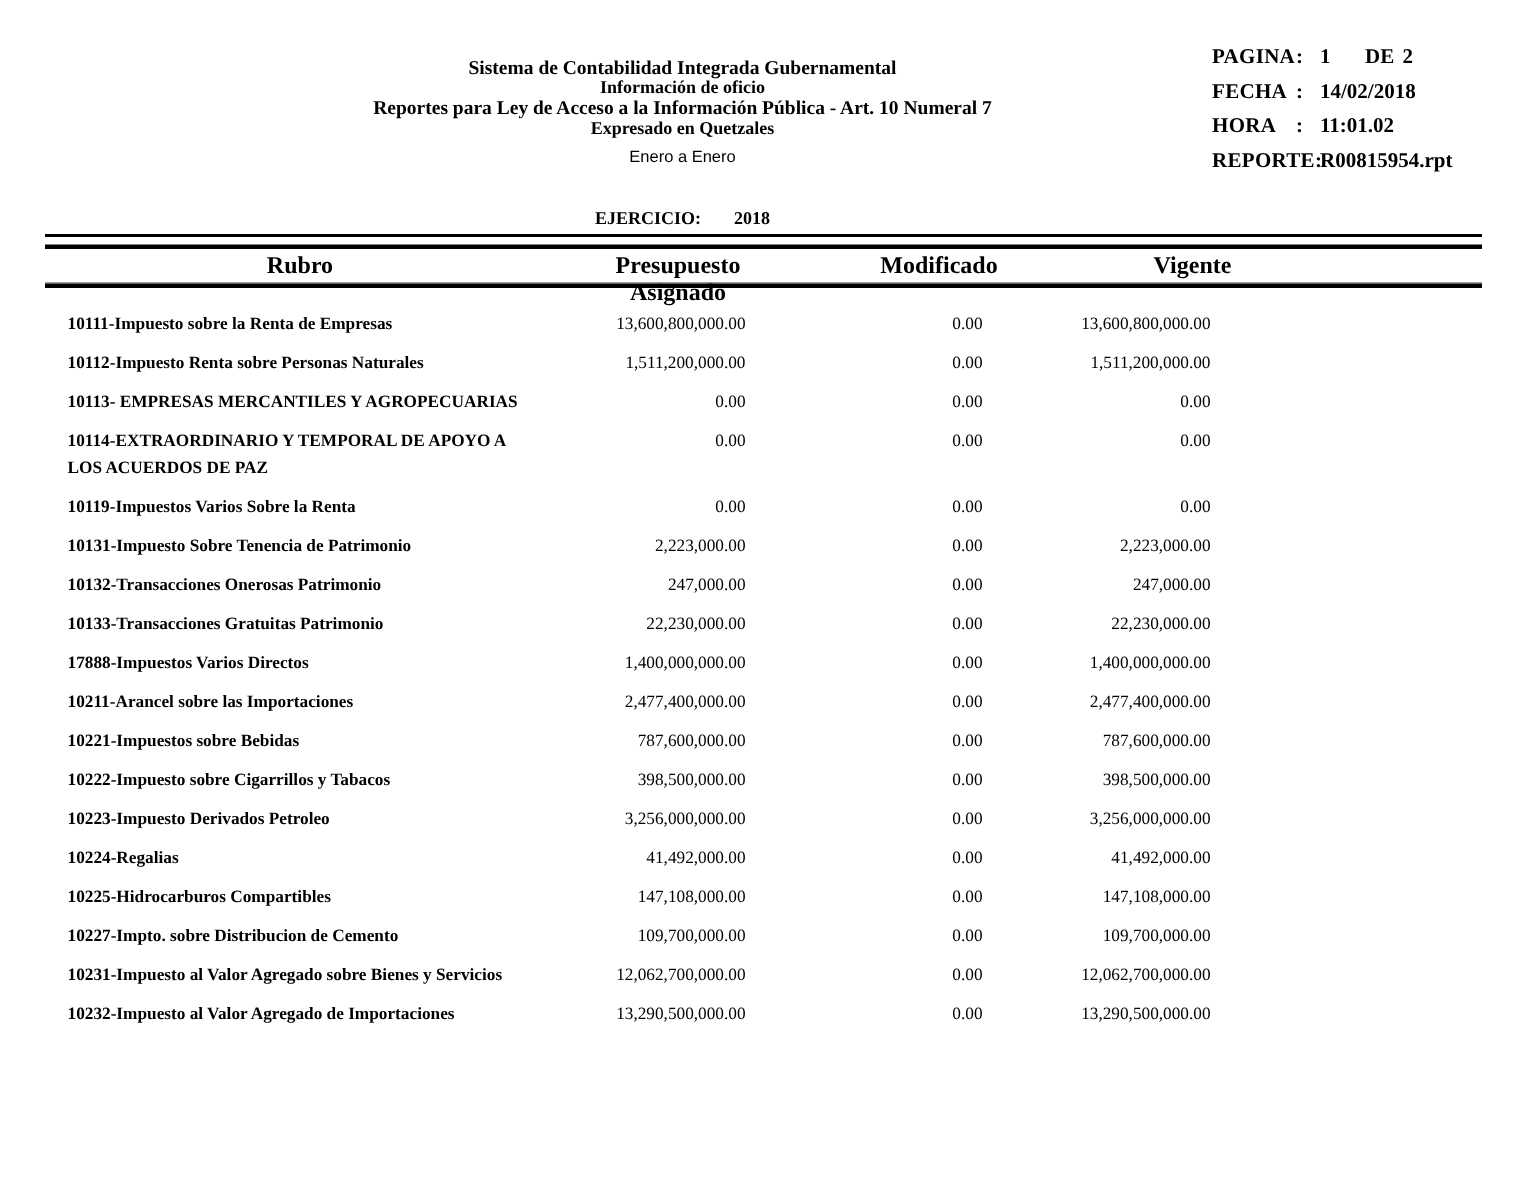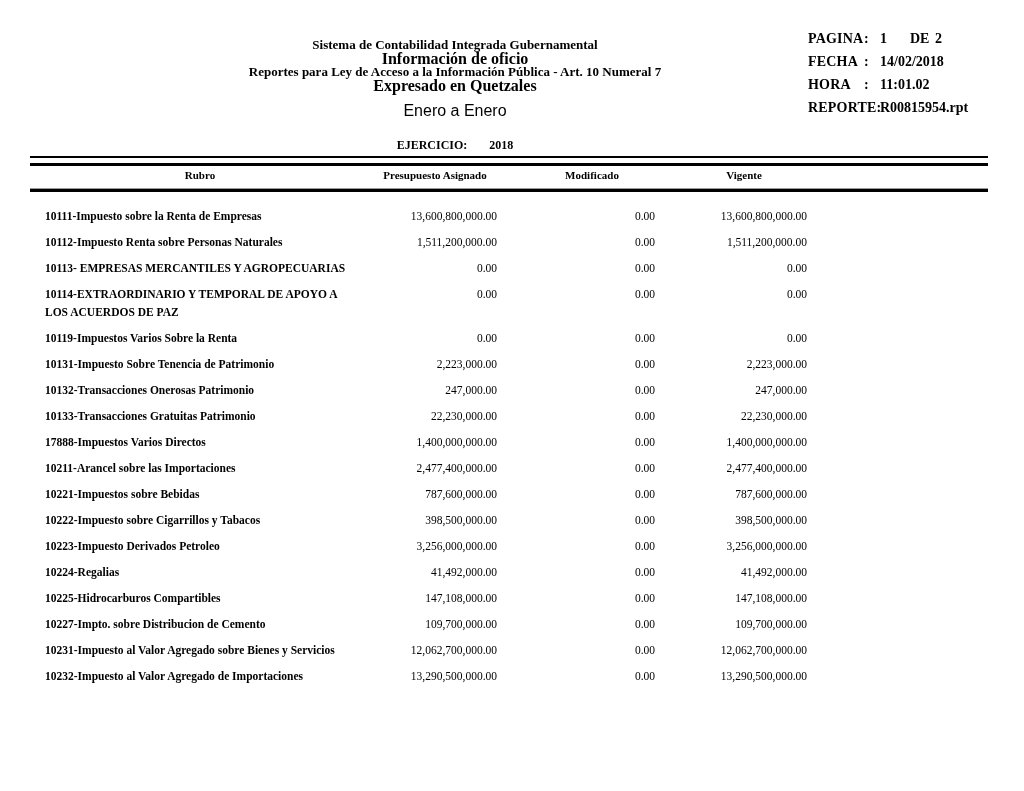--- a/index.html
+++ b/index.html
@@ -26,42 +26,42 @@
   .page-vals { display: inline-flex; gap: 0; }
   .page-cur { display: inline-block; min-width: 30px; }
   .page-de  { display: inline-block; min-width: 25px; }
 
   
   .title-block {
     position: absolute; top: 38px; left: 0; width: 910px;
     text-align: center; line-height: 13.5px;
   }
   .t1 { font-size: 13px; font-weight: bold; }
-  .t2 { font-size: 16px; font-weight: bold; }
+  .t2 { font-size: 12px; font-weight: bold; }
   .t-period {
     font-family: "Liberation Sans", "DejaVu Sans", sans-serif;
-    font-size: 16px; font-weight: normal; margin-top: 12px;
+    font-size: 11px; font-weight: normal; margin-top: 7px;
   }
   .ejercicio {
     position: absolute; top: 138px; left: 0; width: 910px;
     text-align: center; font-size: 12px; font-weight: bold;
   }
   .ejercicio .gap { display: inline-block; width: 22px; }
 
   
   .rule-top {
     position: absolute; top: 156px; left: 30px; width: 958px;
     height: 10px;
     border-top: 2px solid #000;
     border-bottom: 3px solid #000;
   }
   .thead {
     position: absolute; top: 169px; left: 30px; width: 958px;
     display: grid; grid-template-columns: 340px 130px 158px 152px 1fr;
-    font-size: 11px; font-weight: bold;
+    font-size: 16px; font-weight: bold; gap: 17px;
   }
   .thead .h { text-align: center; }
   .thead .h.mod { position: relative; left: 13px; }
   .thead .h.vig { position: relative; left: 10px; }
   .rule-mid {
     position: absolute; top: 188px; left: 30px; width: 958px;
     height: 3px;
     border-top: 1px solid #9a9a9a;
     border-bottom: 3px solid #000;
   }

